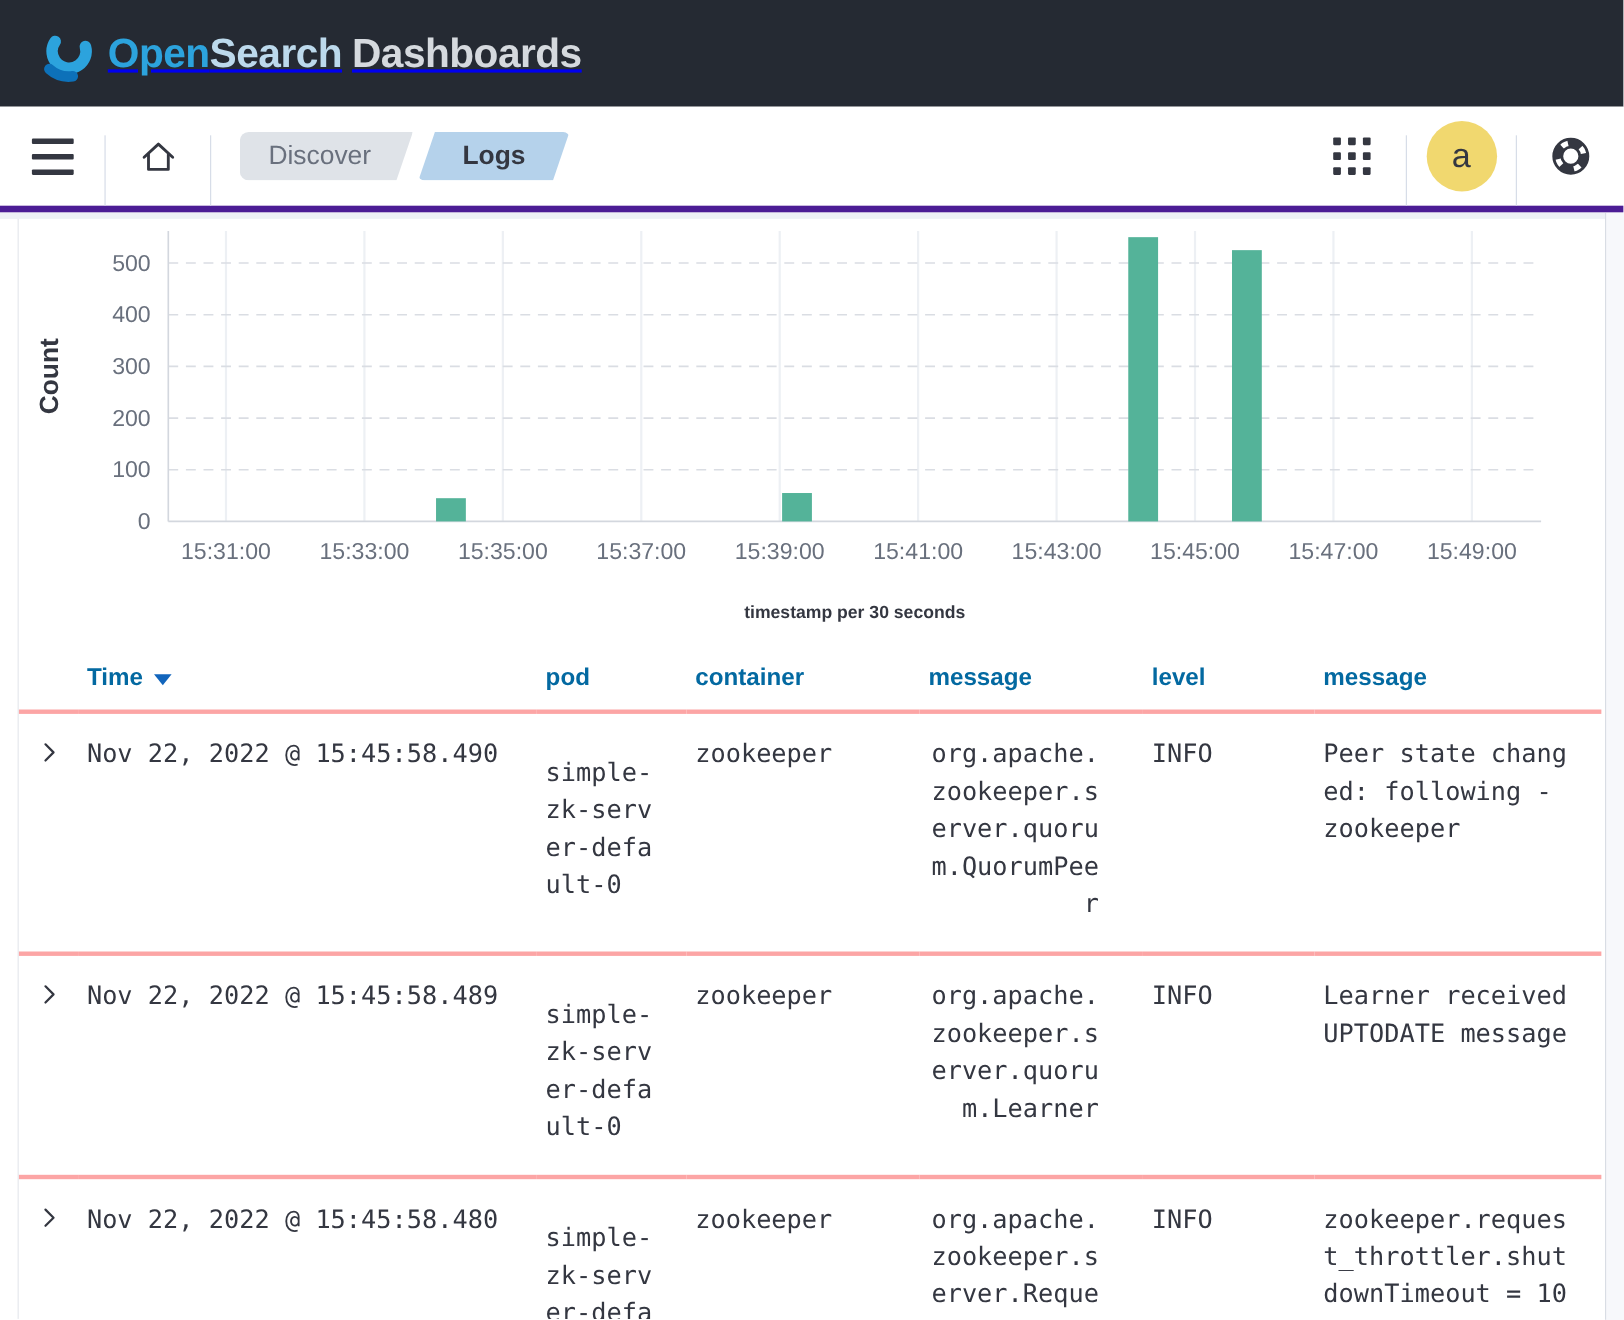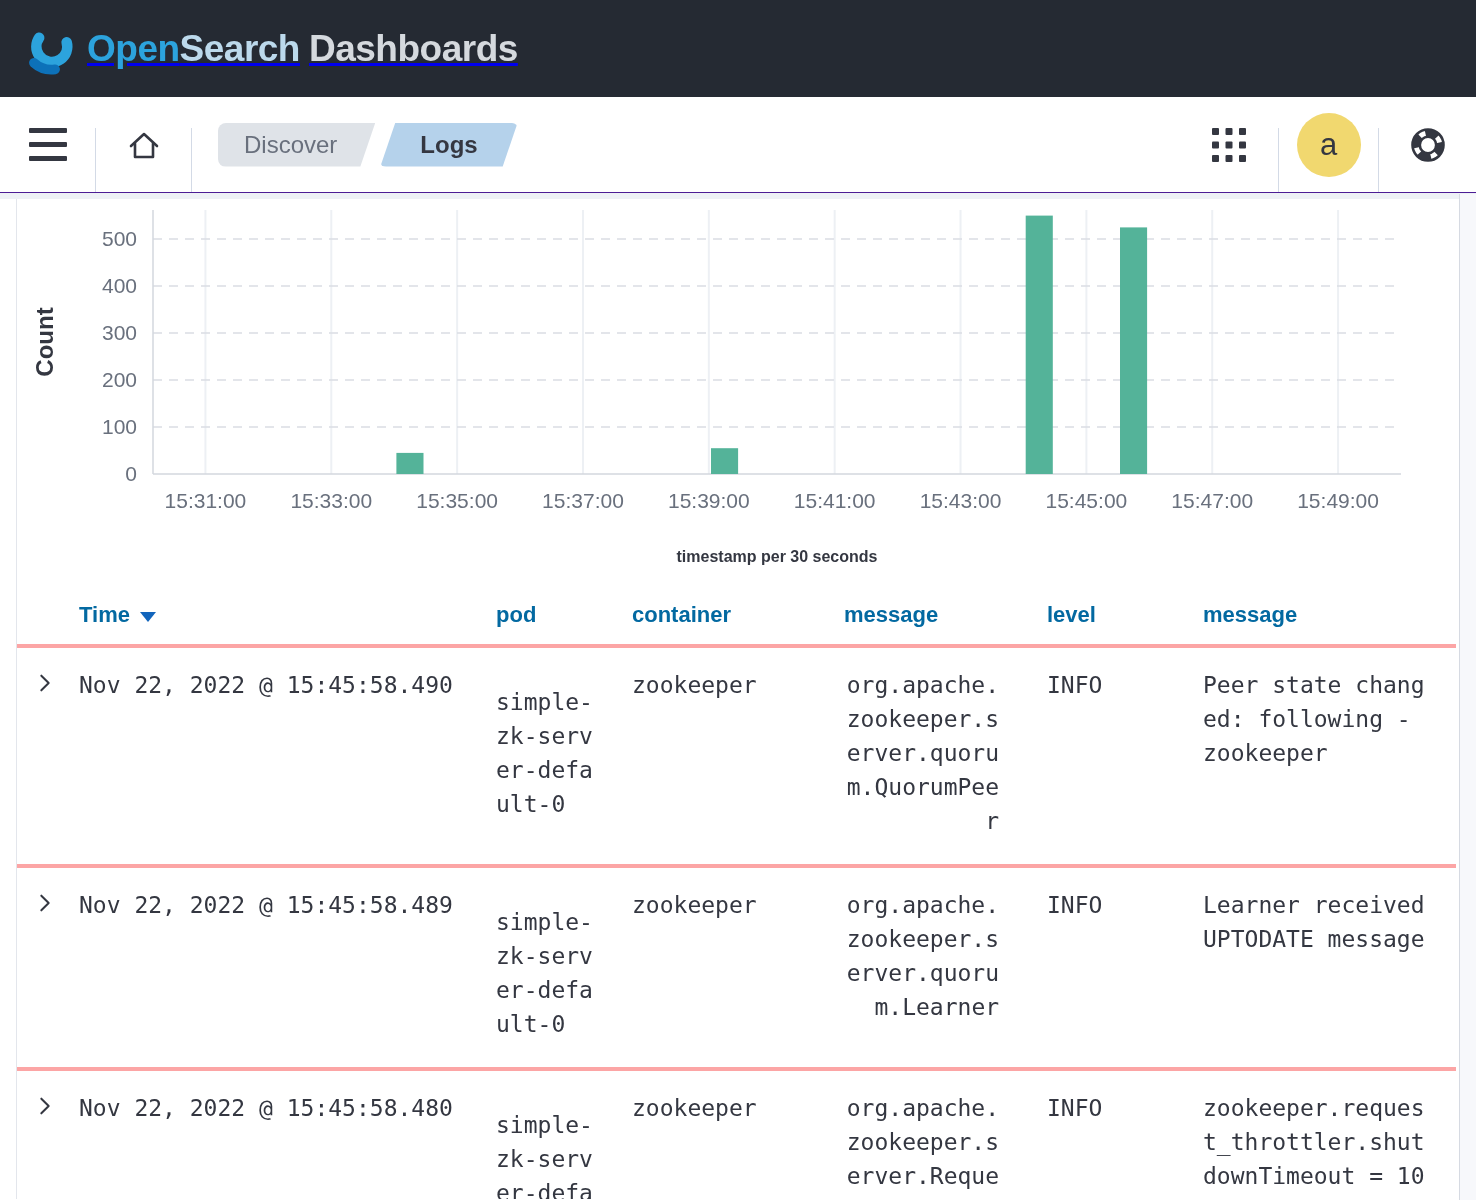--- a/index.html
+++ b/index.html
@@ -1,28 +1,28 @@
 <!DOCTYPE html>
 <html><head>
 <meta charset="utf-8">
 <style>
   * { box-sizing: border-box; margin: 0; padding: 0; }
   html, body { width: 1476px; height: 1200px; overflow: hidden; background: #fff;
     font-family: "Liberation Sans", sans-serif; }
 
   
-  .global-header { height: 97px; background: #252a33; display: flex; align-items: center; padding-left: 25px; }
+  .global-header { height: 97px; background: #252a33; display: flex; align-items: center; padding-left: 36px; }
   .logo { display: flex; align-items: center; gap: 10px; }
   .logo-text { font-size: 37px; font-weight: 700; letter-spacing: -0.5px; white-space: nowrap; }
   .logo-open { color: #2ca3dd; }
   .logo-search { color: #bcd9ec; }
   .logo-dash { color: #d5d9de; margin-left: 9px; }
 
   
-  .nav-bar { height: 96px; background: #fff; border-bottom: 1px solid #4c1d95; display: flex; align-items: center; position: relative; }
+  .nav-bar { height: 96px; background: #fff; border-bottom: 6px solid #4c1d95; display: flex; align-items: center; position: relative; }
   .nav-section { display: flex; align-items: center; justify-content: center; height: 100%; }
   .nav-btn { background: none; border: none; cursor: pointer; display: flex; align-items: center; justify-content: center; }
   .w95 { width: 95px; } .w99 { width: 99px; } .w97 { width: 97px; }
   .nav-divider { width: 1px; height: 64px; background: #d3dae6; align-self: flex-end; }
   .hamburger { display: flex; flex-direction: column; gap: 9px; }
   .hamburger span { display: block; width: 38px; height: 5px; border-radius: 1px; background: #343741; }
   .breadcrumbs { display: flex; align-items: center; margin-left: 26px; gap: 5px; }
   .crumb { height: 44px; display: flex; align-items: center; font-size: 24px; border: none; cursor: pointer; }
   .crumb-first { background: #dfe3e8; color: #69707d; padding: 0 38px 0 26px; border-radius: 8px 0 0 8px;
     clip-path: polygon(0 0, 100% 0, calc(100% - 15px) 100%, 0 100%); }

